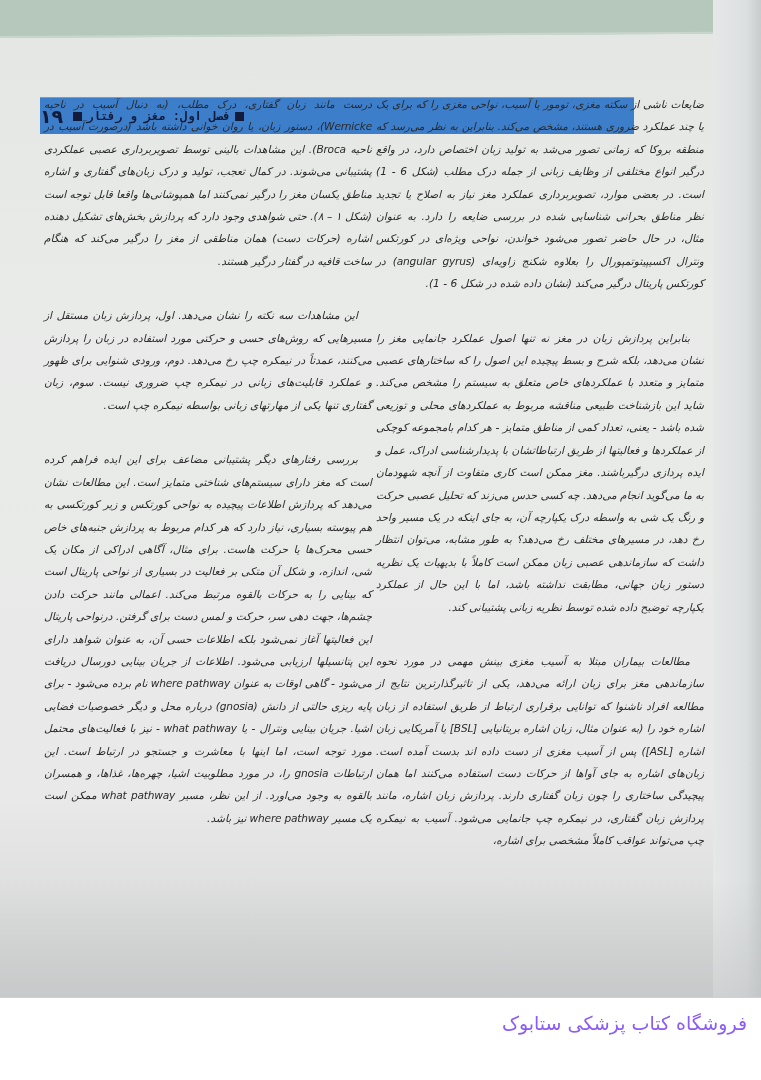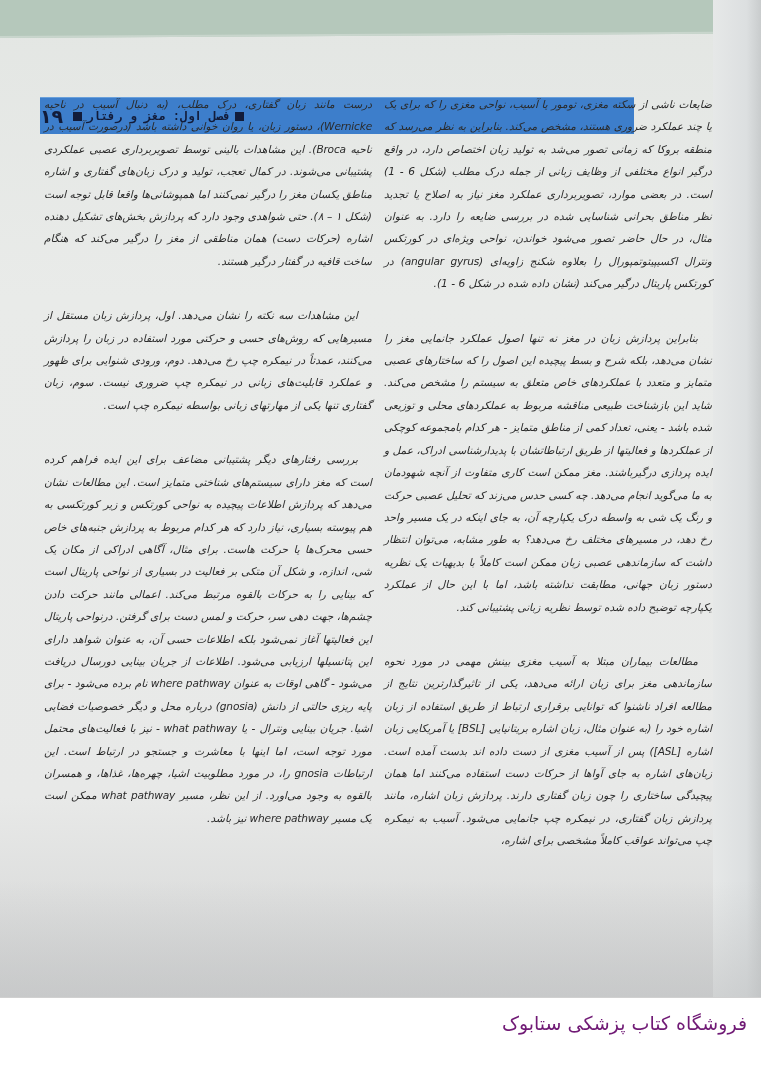--- a/index.html
+++ b/index.html
@@ -46,33 +46,33 @@
   }
   .col {
     position: absolute; top: 93px; width: 328px;
     direction: rtl; text-align: justify; text-align-last: right;
     font-family: "DejaVu Sans", sans-serif;
     font-size: 10.6px; line-height: 22.4px; color: #2a2a2a;
     letter-spacing: -0.2px;
   }
   .col p { margin: 0; font-style: italic; }
   .col p.indent { text-indent: 14px; margin-top: 32px; }
-  .col-right { left: 384px; }
+  .col-right { left: 376px; }
   .col-left { left: 44px; }
   .fade-bottom {
     position: absolute; left: 0; top: 880px; width: 761px; height: 117px;
     background: linear-gradient(180deg, rgba(215,217,218,0) 0%, rgba(190,192,193,0.55) 100%);
   }
   .footer {
     position: absolute; left: 0; top: 997px; width: 761px; height: 83px; background: #ffffff;
     border-top: 1px solid #d0d0d0;
   }
   .store-name {
     position: absolute; right: 14px; top: 14px;
-    direction: rtl; font-family: "DejaVu Sans", sans-serif; font-size: 19px; color: #701a75;
+    direction: rtl; font-family: "DejaVu Sans", sans-serif; font-size: 19px; color: #8b5cf6;
   }
   .store-url {
     position: absolute; right: 12px; top: 44px;
     font-family: "DejaVu Sans", sans-serif; font-size: 24px; letter-spacing: 7px; color: #111;
   }
   .store-url .hl { color: #f2c028; }
   .logo {
     position: absolute; left: 30px; top: 10px; width: 240px; height: 66px;
   }
   .logo-divider {

